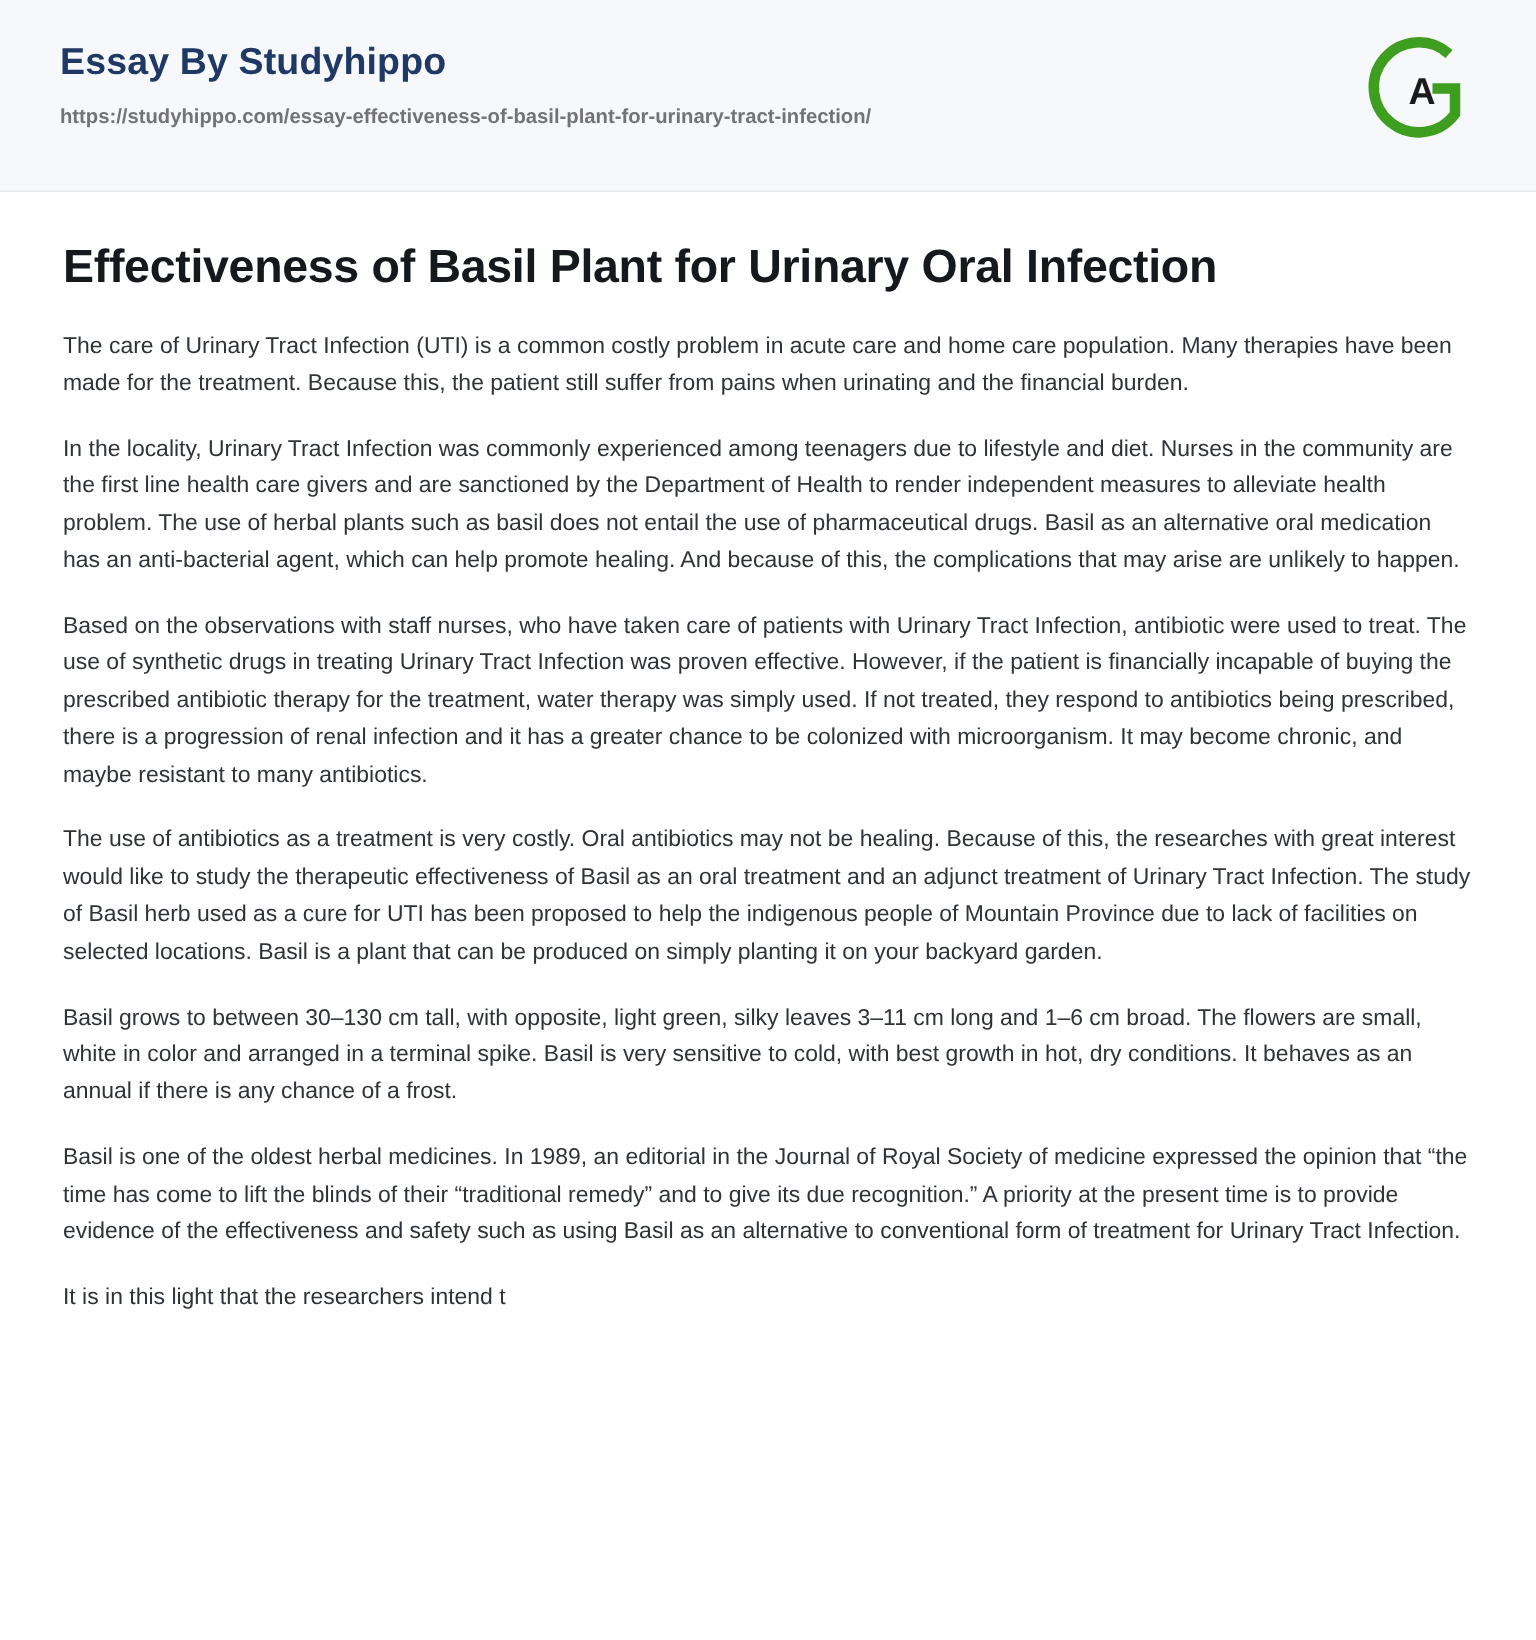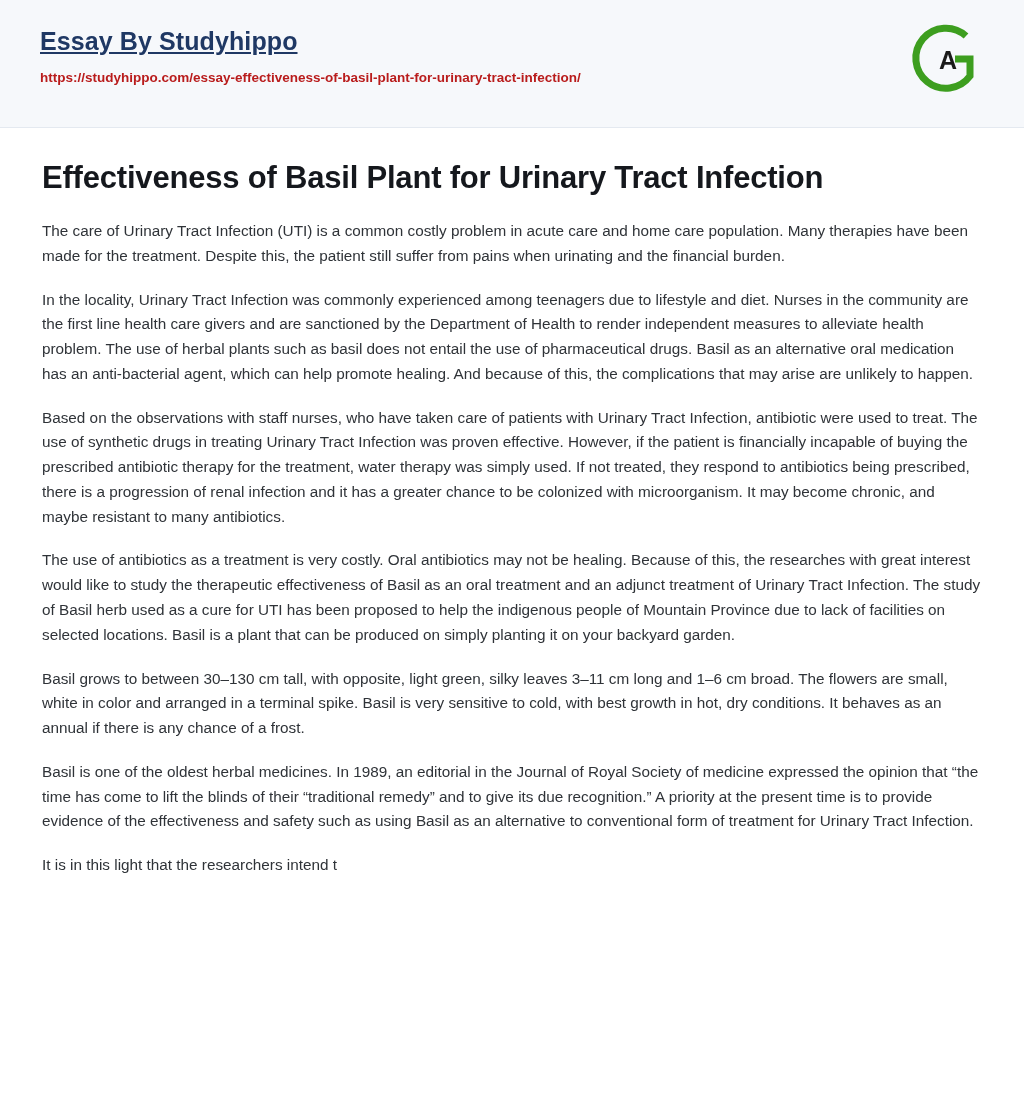--- a/index.html
+++ b/index.html
@@ -31,26 +31,25 @@
     box-sizing: border-box;
     height: 128px;
   }
   .brand {
     font-size: 25px;
     font-weight: bold;
     color: #1f3864;
     letter-spacing: 0.1px;
     line-height: 1.2;
     margin: 0 0 14px 0;
-    text-decoration: underline;
   }
   .site-url {
     font-size: 13.5px;
     font-weight: bold;
-    color: #b91c1c;
+    color: #737373;
     word-break: break-all;
     line-height: 1.2;
   }
   .logo {
     position: absolute;
     right: 42px;
     top: 22px;
     width: 74px;
     height: 74px;
   }
@@ -89,23 +88,23 @@
     <div class="site-url">https://studyhippo.com/essay-effectiveness-of-basil-plant-for-urinary-tract-infection/</div>
     <div class="logo">
       <svg width="74" height="74" viewBox="0 0 74 74" xmlns="http://www.w3.org/2000/svg">
         <path d="M58 14 A30 30 0 1 0 62 54 L62 37 L47 37" fill="none" stroke="#3d9e1f" stroke-width="7" stroke-linecap="butt"></path>
         <text x="40" y="47" font-family="Liberation Sans, sans-serif" font-size="25" font-weight="bold" fill="#1a1a1a" text-anchor="middle">A</text>
       </svg>
     </div>
   </div>
 
   <div class="article">
-    <h1 class="title">Effectiveness of Basil Plant for Urinary Tract Infection</h1>
+    <h1 class="title">Effectiveness of Basil Plant for Urinary Oral Infection</h1>
 
-    <p class="para">The care of Urinary Tract Infection (UTI) is a common costly problem in acute care and home care population. Many therapies have been made for the treatment. Despite this, the patient still suffer from pains when urinating and the financial burden.</p>
+    <p class="para">The care of Urinary Tract Infection (UTI) is a common costly problem in acute care and home care population. Many therapies have been made for the treatment. Because this, the patient still suffer from pains when urinating and the financial burden.</p>
     <p class="para">In the locality, Urinary Tract Infection was commonly experienced among teenagers due to lifestyle and diet. Nurses in the community are the first line health care givers and are sanctioned by the Department of Health to render independent measures to alleviate health problem. The use of herbal plants such as basil does not entail the use of pharmaceutical drugs. Basil as an alternative oral medication has an anti-bacterial agent, which can help promote healing. And because of this, the complications that may arise are unlikely to happen.</p>
     <p class="para">Based on the observations with staff nurses, who have taken care of patients with Urinary Tract Infection, antibiotic were used to treat. The use of synthetic drugs in treating Urinary Tract Infection was proven effective. However, if the patient is financially incapable of buying the prescribed antibiotic therapy for the treatment, water therapy was simply used. If not treated, they respond to antibiotics being prescribed, there is a progression of renal infection and it has a greater chance to be colonized with microorganism. It may become chronic, and maybe resistant to many antibiotics.</p>
     <p class="para">The use of antibiotics as a treatment is very costly. Oral antibiotics may not be healing. Because of this, the researches with great interest would like to study the therapeutic effectiveness of Basil as an oral treatment and an adjunct treatment of Urinary Tract Infection. The study of Basil herb used as a cure for UTI has been proposed to help the indigenous people of Mountain Province due to lack of facilities on selected locations. Basil is a plant that can be produced on simply planting it on your backyard garden.</p>
     <p class="para">Basil grows to between 30–130 cm tall, with opposite, light green, silky leaves 3–11 cm long and 1–6 cm broad. The flowers are small, white in color and arranged in a terminal spike. Basil is very sensitive to cold, with best growth in hot, dry conditions. It behaves as an annual if there is any chance of a frost.</p>
     <p class="para">Basil is one of the oldest herbal medicines. In 1989, an editorial in the Journal of Royal Society of medicine expressed the opinion that “the time has come to lift the blinds of their “traditional remedy” and to give its due recognition.” A priority at the present time is to provide evidence of the effectiveness and safety such as using Basil as an alternative to conventional form of treatment for Urinary Tract Infection.</p>
     <p class="para">It is in this light that the researchers intend t</p>
   </div>
 
 </div>
 

